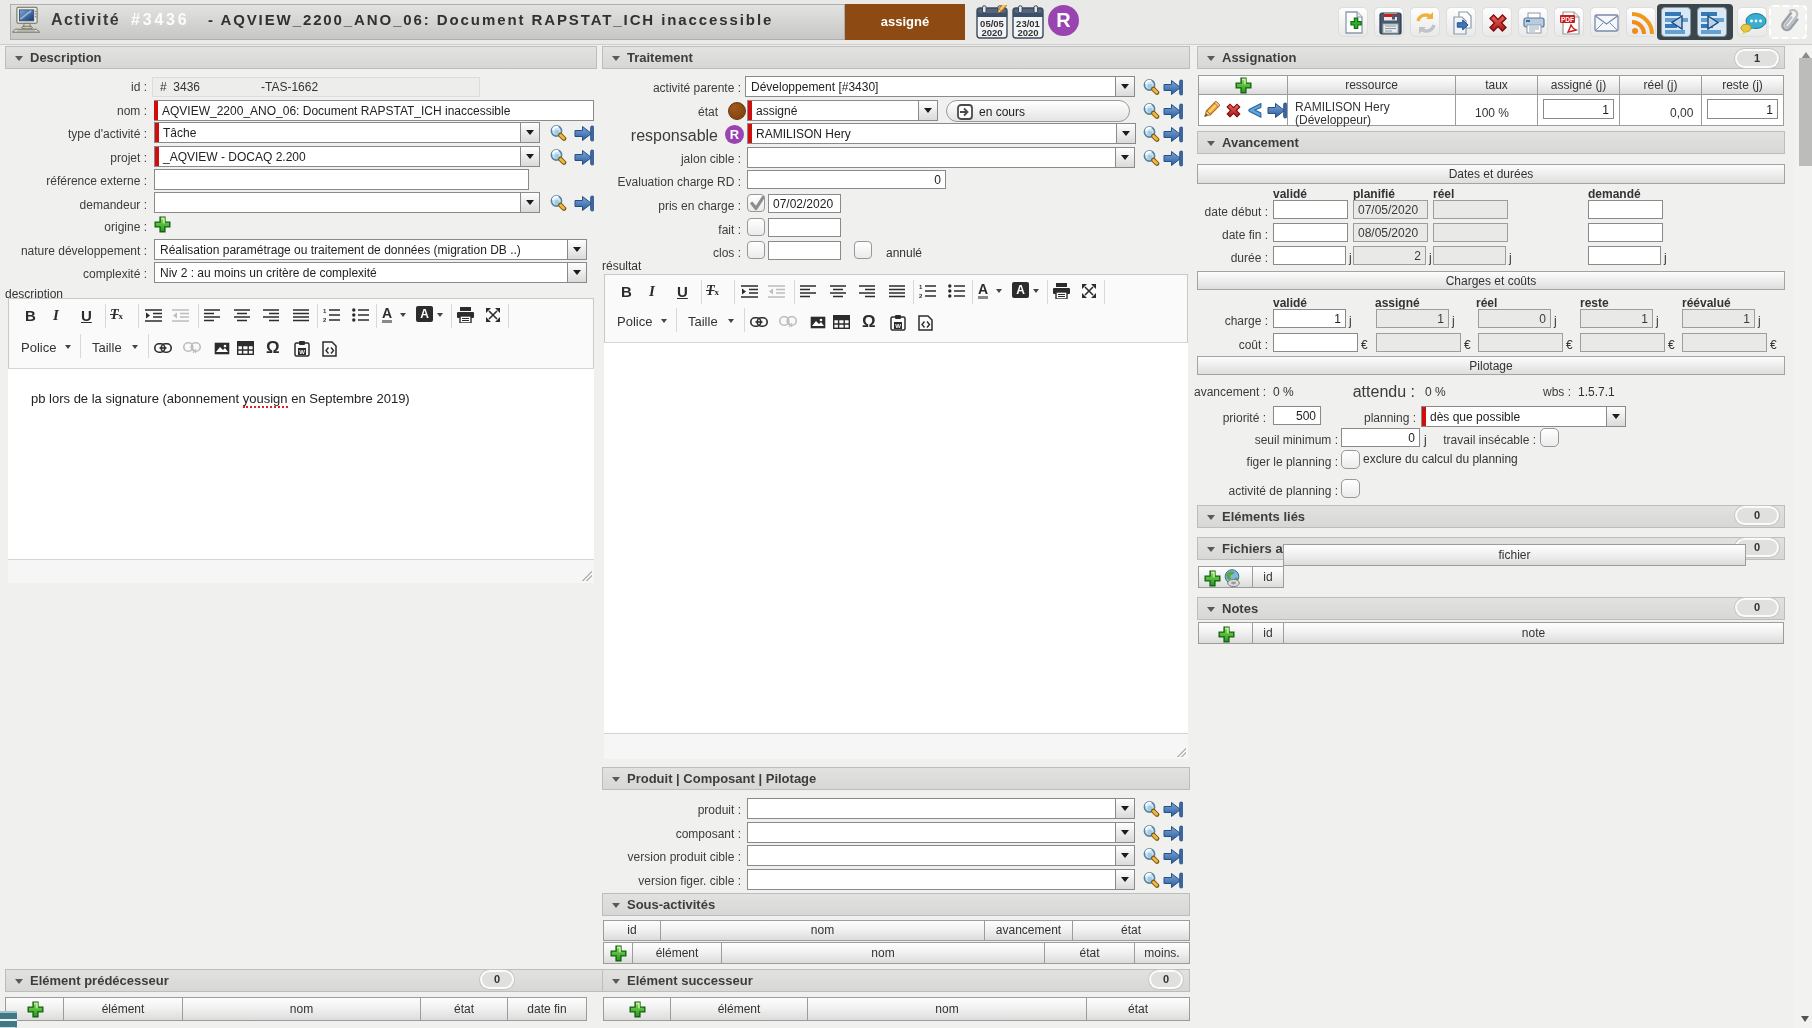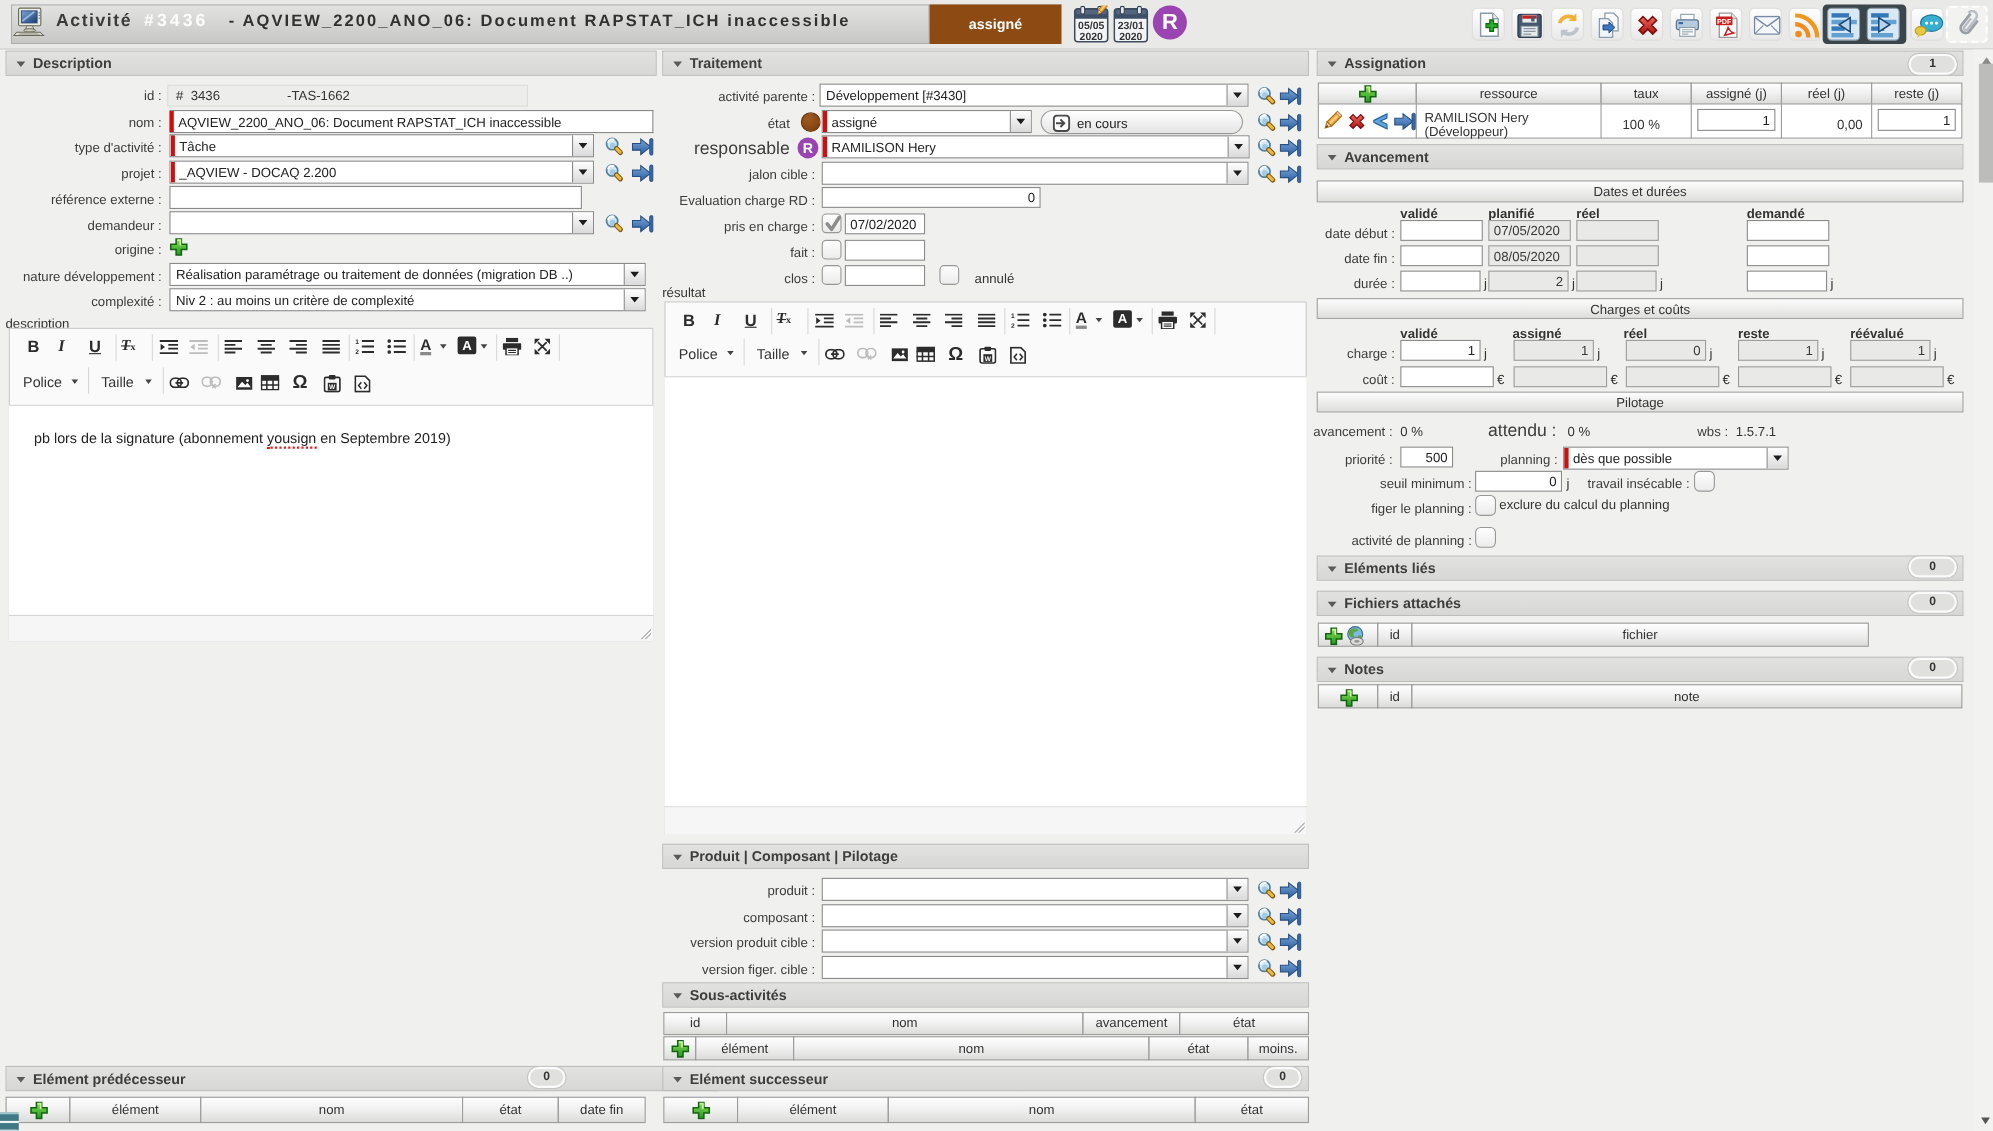--- a/index.html
+++ b/index.html
@@ -739,21 +739,21 @@
 <div class="badge" style="left:1737px;top:540px;width:40px">0</div>
 <div class="hc" style="left:1198px;top:566px;width:55px;height:22px;line-height:20px">
     <svg style="left:5px;top:3px" width="17" height="17" viewBox="0 0 17 17">
       <use href="#i-plus"></use>
     </svg>
     <svg style="left:24px;top:2px" width="19" height="19" viewBox="0 0 19 19">
       <use href="#i-globe"></use>
     </svg>
   </div>
 <div class="hc" style="left:1252px;top:566px;width:32px;height:22px;line-height:20px">id</div>
-<div class="hc" style="left:1283px;top:566px;width:416px;height:22px;line-height:20px">fichier</div>
+<div class="hc" style="left:1283px;top:544px;width:463px;height:22px;line-height:20px">fichier</div>
 <div class="ph" style="left:1197px;top:597px;width:588px;height:23px"><div class="tri"></div><span class="tt">Notes</span></div>
 <div class="badge" style="left:1737px;top:600px;width:40px">0</div>
 <div class="hc" style="left:1198px;top:622px;width:55px;height:22px;line-height:20px">
     <svg style="left:19px;top:3px" width="17" height="17" viewBox="0 0 17 17">
       <use href="#i-plus"></use>
     </svg>
   </div>
 <div class="hc" style="left:1252px;top:622px;width:32px;height:22px;line-height:20px">id</div>
 <div class="hc" style="left:1283px;top:622px;width:501px;height:22px;line-height:20px">note</div>
 <div class="abs" style="left:1794px;top:45px;width:18px;height:983px;background:#f2f2f1"></div>

